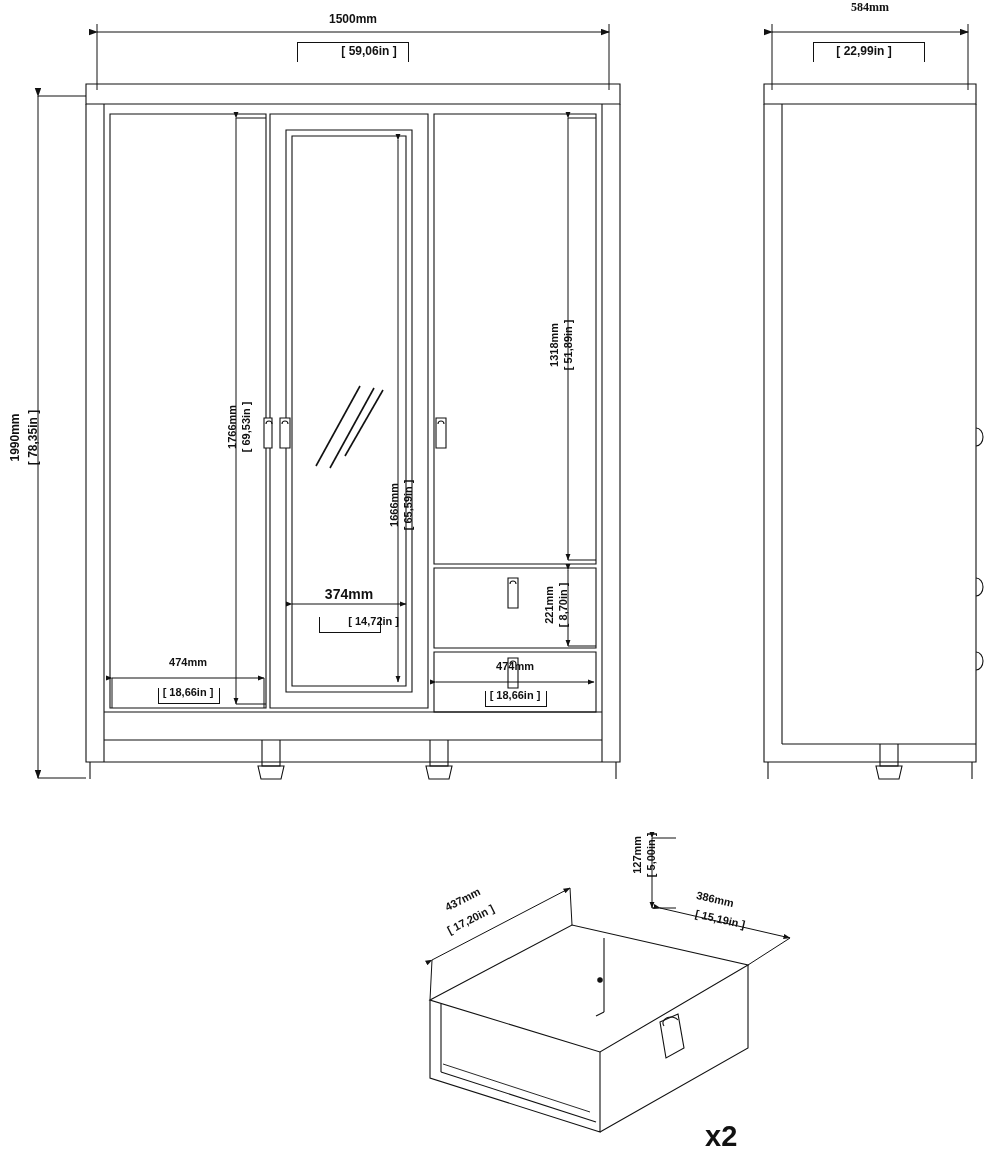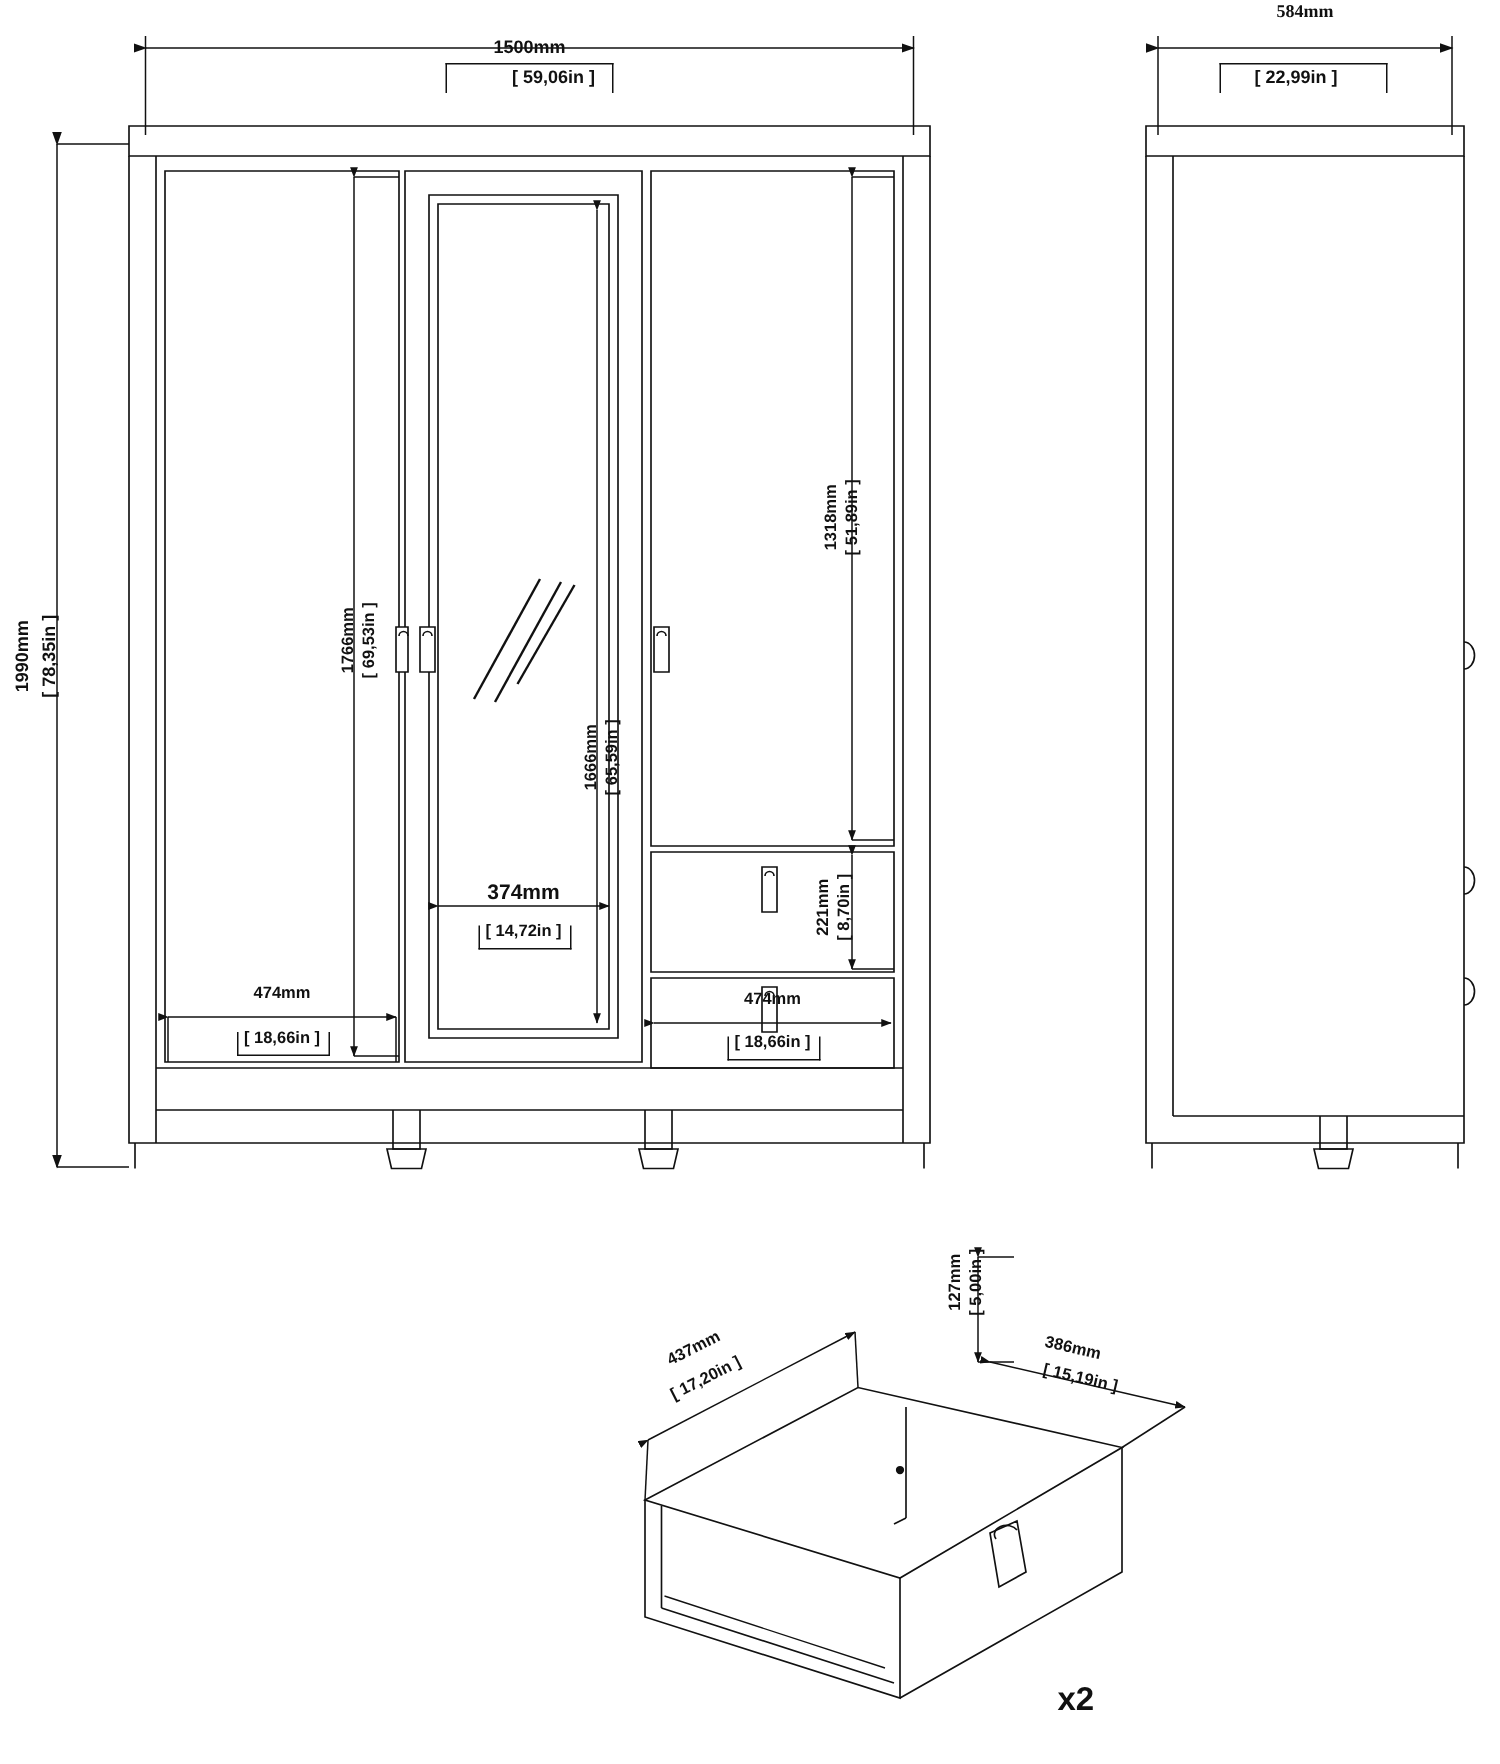--- a/index.html
+++ b/index.html
@@ -4,21 +4,21 @@
 <style>
   html,body{margin:0;padding:0;background:#ffffff;}
   body{width:1000px;height:1176px;position:relative;font-family:"Liberation Sans",sans-serif;color:#111;overflow:hidden;}
   .stage{position:absolute;left:0;top:0;width:1000px;height:1176px;}
   .lbl{position:absolute;font-size:12px;font-weight:bold;line-height:1.25;white-space:nowrap;color:#111;}
   .lbl.ctr{text-align:center;}
   .vert{transform-origin:center center;}
   svg{position:absolute;left:0;top:0;overflow:visible;}
   .bracket{position:absolute;border:1px solid #111;border-top:none;box-sizing:border-box;}
   .brk-top{position:absolute;border:1px solid #111;border-bottom:none;box-sizing:border-box;}
-  .x2{position:absolute;font-size:22px;font-weight:bold;}
+  .x2{position:absolute;font-size:29px;font-weight:bold;}
 </style>
 </head>
 <body>
 
 <div class="stage">
 
   <svg width="1000" height="1176">
     <defs>
       <marker id="ar" markerWidth="9" markerHeight="9" refX="8" refY="3.2" orient="auto">
         <path d="M0,0 L9,3.2 L0,6.4 z" fill="#111"></path>
@@ -141,21 +141,21 @@
 
       <line x1="660" y1="908" x2="790" y2="938" marker-start="url(#arS)" marker-end="url(#arS)"></line>
       <line x1="790" y1="938" x2="748" y2="965"></line>
 
       <line x1="652" y1="838" x2="652" y2="908" marker-start="url(#arS)" marker-end="url(#arS)"></line>
       <line x1="652" y1="838" x2="676" y2="838"></line>
       <line x1="652" y1="908" x2="676" y2="908"></line>
     </g>
   </svg>
 
-  <div class="lbl ctr" style="left:253px;top:12px;width:200px;margin-top:12px;">1500mm</div>
+  <div class="lbl ctr" style="left:253px;top:12px;width:200px;">1500mm</div>
   <div class="brk-top" style="left:297px;top:42px;width:112px;height:20px;"></div>
   <div class="lbl ctr" style="left:269px;top:44px;width:200px;">[ 59,06in ]</div>
 
   <div class="lbl ctr vert" style="left:-45px;top:430px;width:120px;transform:rotate(-90deg);">1990mm</div>
   <div class="lbl ctr vert" style="left:-27px;top:430px;width:120px;transform:rotate(-90deg);">[ 78,35in ]</div>
 
   <div class="lbl ctr" style="left:770px;top:0;width:200px;font-family:Liberation Serif, serif;">584mm</div>
   <div class="brk-top" style="left:813px;top:42px;width:112px;height:20px;"></div>
   <div class="lbl ctr" style="left:764px;top:44px;width:200px;">[ 22,99in ]</div>
 
@@ -164,21 +164,21 @@
 
   <div class="lbl ctr" style="left:138px;top:656px;width:100px;font-size:11px;">474mm</div>
   <div class="bracket" style="left:158px;top:688px;width:62px;height:16px;"></div>
   <div class="lbl ctr" style="left:138px;top:686px;width:100px;font-size:11px;">[ 18,66in ]</div>
 
   <div class="lbl ctr vert" style="left:340px;top:498px;width:110px;transform:rotate(-90deg);font-size:11px;">1666mm</div>
   <div class="lbl ctr vert" style="left:354px;top:498px;width:110px;transform:rotate(-90deg);font-size:11px;">[ 65,59in ]</div>
 
   <div class="lbl ctr" style="left:299px;top:586px;width:100px;font-size:14px;">374mm</div>
   <div class="bracket" style="left:319px;top:617px;width:62px;height:16px;"></div>
-  <div class="lbl ctr" style="left:299px;top:615px;width:100px;font-size:11px;">[ 14,72in ]</div>
+  <div class="lbl ctr" style="left:299px;top:615px;width:100px;font-size:11px;text-align:right;">[ 14,72in ]</div>
 
   <div class="lbl ctr vert" style="left:500px;top:338px;width:110px;transform:rotate(-90deg);font-size:11px;">1318mm</div>
   <div class="lbl ctr vert" style="left:514px;top:338px;width:110px;transform:rotate(-90deg);font-size:11px;">[ 51,89in ]</div>
 
   <div class="lbl ctr vert" style="left:500px;top:598px;width:100px;transform:rotate(-90deg);font-size:11px;">221mm</div>
   <div class="lbl ctr vert" style="left:514px;top:598px;width:100px;transform:rotate(-90deg);font-size:11px;">[ 8,70in ]</div>
 
   <div class="lbl ctr" style="left:465px;top:660px;width:100px;font-size:11px;">474mm</div>
   <div class="bracket" style="left:485px;top:691px;width:62px;height:16px;"></div>
   <div class="lbl ctr" style="left:465px;top:689px;width:100px;font-size:11px;">[ 18,66in ]</div>

